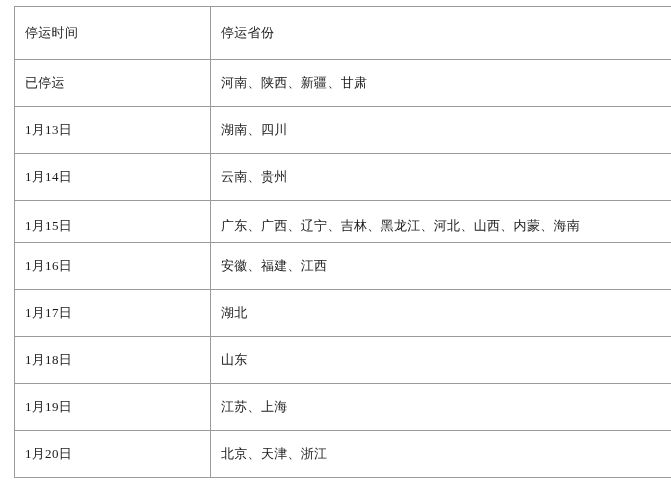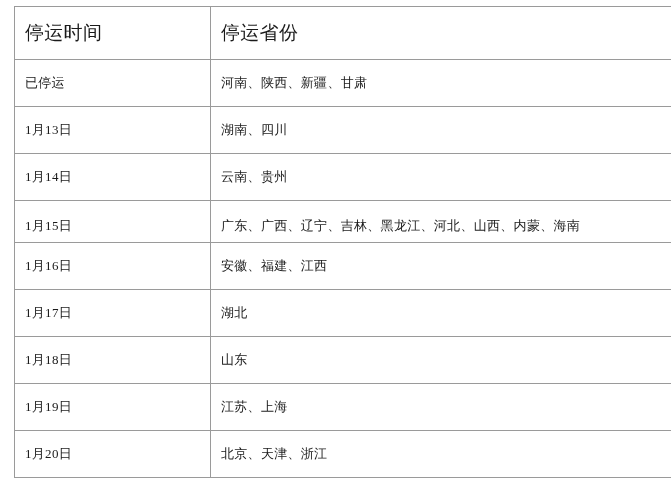--- a/index.html
+++ b/index.html
@@ -37,21 +37,21 @@
   }
   td.col-time {
     width: 175px;
   }
   td.col-prov {
     width: 477px;
   }
   tr.header-row td {
     padding-top: 13px;
     padding-bottom: 13px;
-    font-size: 19px;
+    font-size: 13px;
   }
   tr.tall-row td {
     padding-top: 12px;
     padding-bottom: 3px;
     margin-top: 28px;
   }
   .cell-text {
     display: block;
     word-break: break-all;
   }

